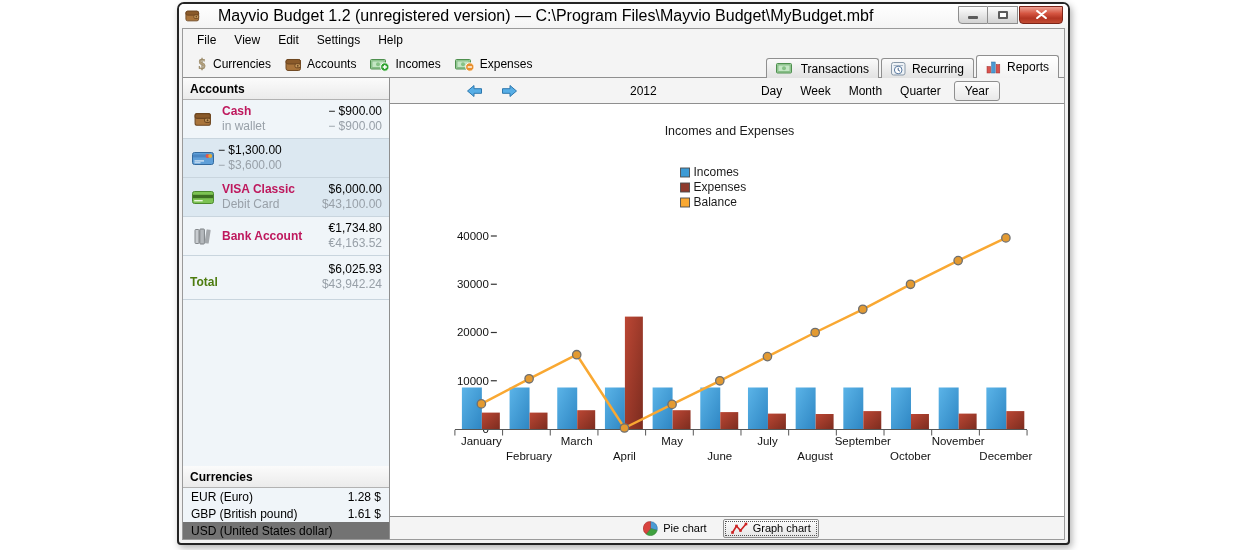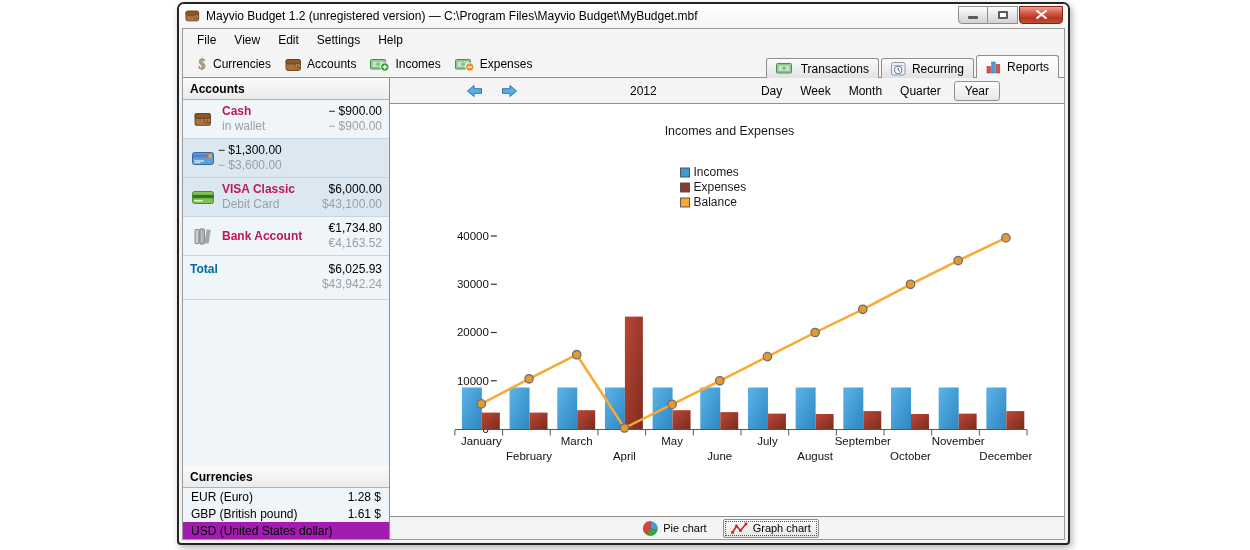--- a/index.html
+++ b/index.html
@@ -4,21 +4,21 @@
 <style>
   html,body{margin:0;padding:0;width:1250px;height:550px;background:#ffffff;
     font-family:"Liberation Sans",sans-serif;overflow:hidden;position:relative;}
   *{box-sizing:border-box;}
 
   .window{position:absolute;left:177px;top:2px;width:893px;height:543px;
     border:2px solid #242424;border-radius:7px 7px 4px 4px;background:#f2f2f2;
     display:flex;flex-direction:column;box-shadow:2px 3px 7px rgba(0,0,0,.3);}
   .titlebar{height:24px;display:flex;align-items:center;padding:0 5px 0 6px;background:linear-gradient(#ffffff,#f4f4f4);
     border-radius:5px 5px 0 0;flex:none;}
-  .title-text{font-size:12px;color:#000;margin-left:6px;flex:1;white-space:nowrap;overflow:hidden;}
+  .title-text{font-size:16px;color:#000;margin-left:18px;flex:1;white-space:nowrap;overflow:hidden;}
   .win-buttons{display:flex;align-items:flex-start;margin-top:-3px;}
   .win-btn{width:30px;height:18px;border:1px solid #8e8e8e;background:linear-gradient(#fefefe,#e9e9e9 45%,#d2d2d2);
     display:flex;align-items:center;justify-content:center;}
   .win-btn.min{border-radius:0 0 0 4px;}
   .win-btn.max{border-left:none;}
   .win-btn.close{width:44px;border:1px solid #7c241а;border:1px solid #7c2418;margin-left:1px;border-radius:0 0 4px 4px;
     background:linear-gradient(#eda193,#d55642 40%,#b33523 70%,#c14c33);}
   .glyph-min{width:10px;height:3px;background:#5c5c5c;border-radius:1px;margin-top:6px;}
   .glyph-max{width:10px;height:8px;border:2px solid #5c5c5c;border-radius:1px;background:#fff;}
 
@@ -41,24 +41,24 @@
   .account-row{height:39px;flex:none;display:flex;align-items:center;padding:0 7px 0 5px;border-bottom:1px solid #c9d5de;}
   .account-row.highlight{background:#dce8f1;}
   .acct-icon{width:30px;flex:none;display:flex;justify-content:center;align-items:center;}
   .acct-names{flex:1;margin-left:4px;overflow:hidden;}
   .acct-name{font-weight:bold;color:#be185d;line-height:15px;white-space:nowrap;}
   .acct-sub{color:#98a0a8;line-height:15px;white-space:nowrap;}
   .acct-values{text-align:right;}
   .acct-value{color:#000;line-height:15px;white-space:nowrap;}
   .acct-subvalue{color:#98a0a8;line-height:15px;white-space:nowrap;}
   .total-row{flex:none;display:flex;align-items:flex-start;padding:6px 7px 7px 7px;border-bottom:1px solid #c9d5de;}
-  .total-label{font-weight:bold;color:#0369a1;}
+  .total-label{font-weight:bold;color:#4d7c0f;margin-top:13px;}
   .side-fill{flex:1;}
   .currency-row{height:17px;flex:none;display:flex;align-items:center;padding:0 8px;color:#000;}
-  .currency-row.selected{background:#a21caf;padding-left:8px;}
+  .currency-row.selected{background:#737373;padding-left:8px;}
   .currency-rate{margin-left:auto;}
 
   .chart-panel{flex:1;display:flex;flex-direction:column;background:#fff;overflow:hidden;}
   .chart-header{height:26px;flex:none;background:#f4f4f4;border-bottom:1px solid #8f8f8f;
     display:flex;align-items:center;font-size:12px;color:#000;}
   .nav-arrows{display:flex;gap:18px;margin-left:76px;}
   .nav-arrows span{display:flex;align-items:center;}
   .year-label{margin-left:112px;font-size:12px;}
   .period-options{margin-left:auto;display:flex;align-items:center;padding-right:64px;}
   .period-option{padding:2px 9px;}

